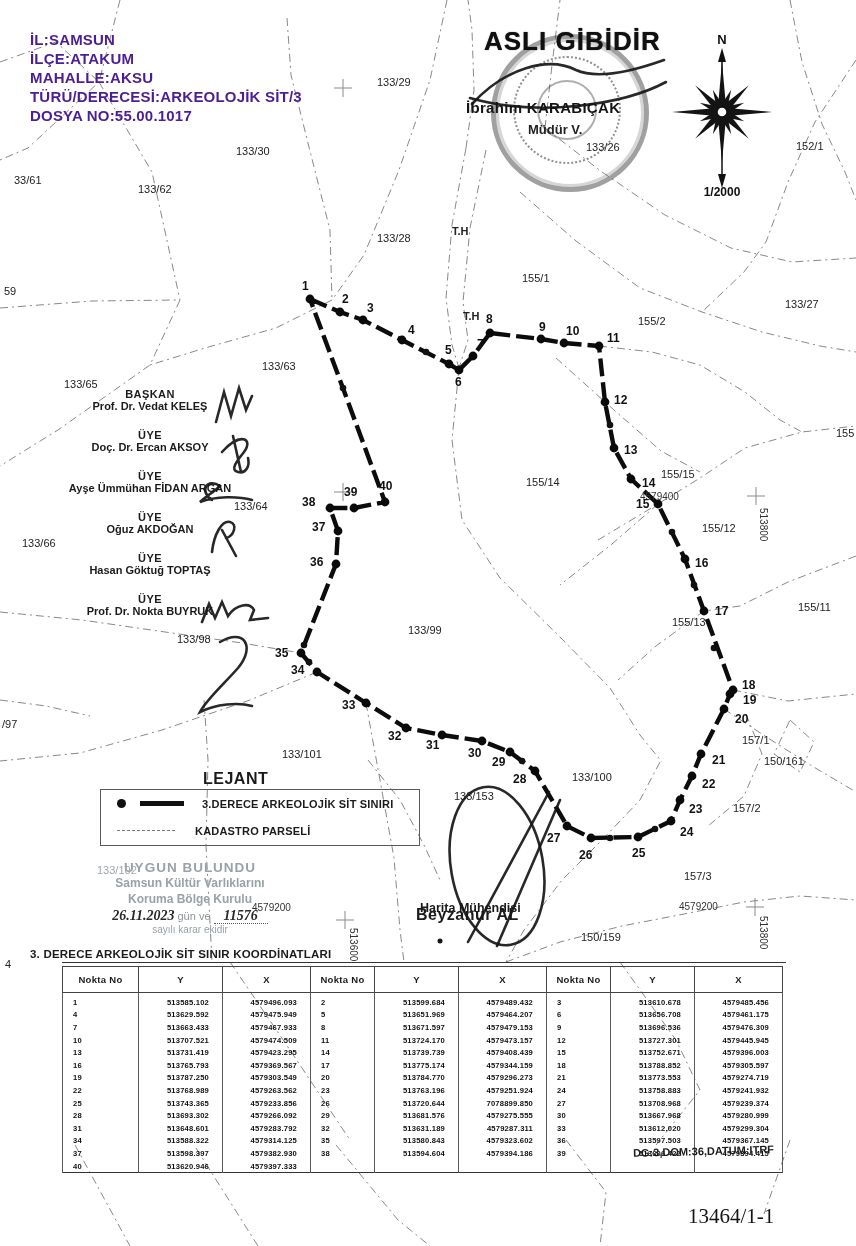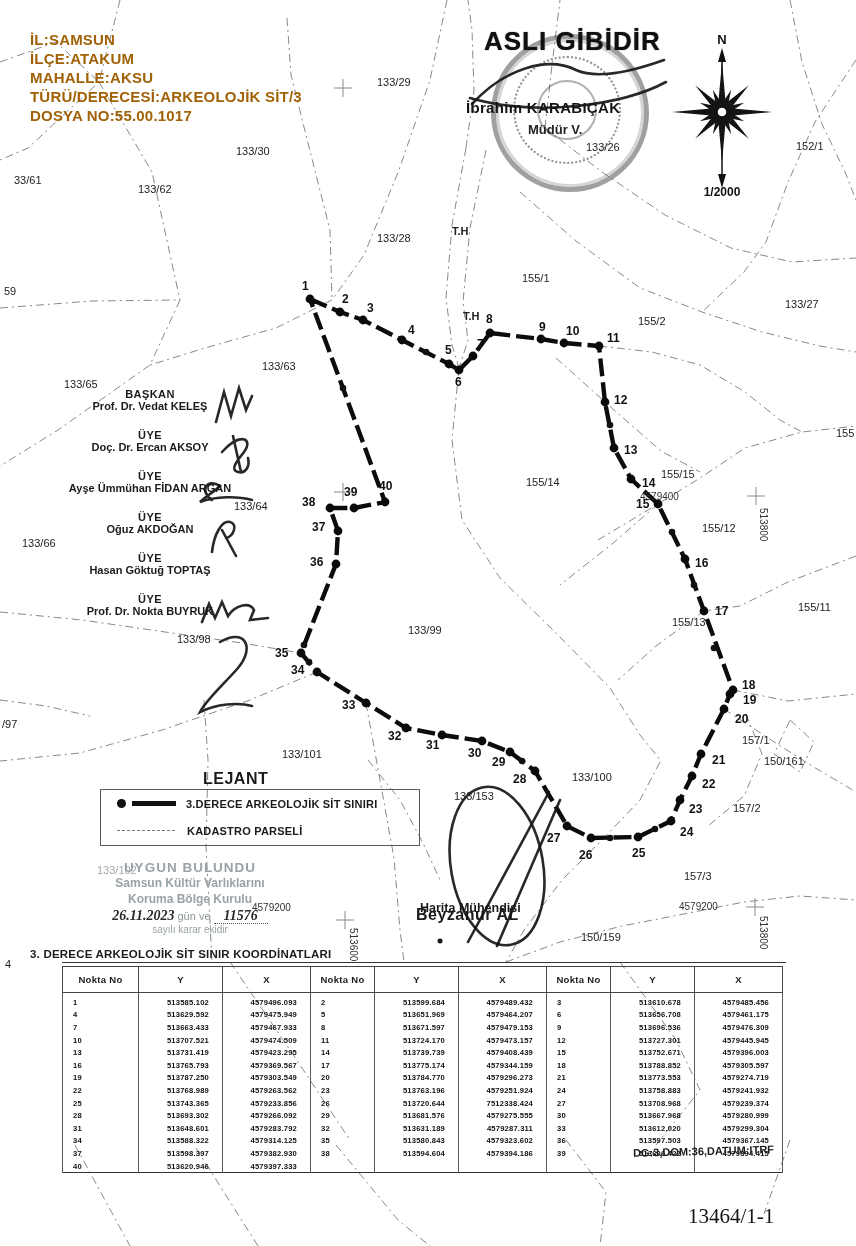--- a/index.html
+++ b/index.html
@@ -13,35 +13,35 @@
   .pt-dot{fill:#0a0a0a;}
   .pt-mid{fill:#111;}
   .pt-label{font:bold 12px "Liberation Sans",sans-serif;fill:#111;}
   .parcel-label{font:11px "Liberation Sans",sans-serif;fill:#222;}
   .parcel-label.faded{fill:#9fa8ab;}
   .th-label{font:bold 11px "Liberation Sans",sans-serif;fill:#222;}
   .grid-label{font:10px "Liberation Sans",sans-serif;fill:#333;}
   .cross{stroke:#8a8a8a;stroke-width:1;fill:none;}
   .sig{fill:none;stroke:#161616;stroke-width:2.6;stroke-linecap:round;opacity:.92;}
   
-  #header-block{left:30px;top:30px;font-size:15px;font-weight:600;line-height:19px;letter-spacing:.2px;color:#a16207;}
+  #header-block{left:30px;top:30px;font-size:15px;font-weight:600;line-height:19px;letter-spacing:.2px;color:#4c1d95;}
   
   .stamp-ring{position:absolute;border-radius:50%;}
   #stamp-title{left:484px;top:26px;font-size:26px;font-weight:700;letter-spacing:1px;color:#101010;text-shadow:0 0 1px #333;}
   #stamp-name{left:466px;top:99px;font-size:15px;font-weight:700;color:#151515;letter-spacing:.3px;}
   #stamp-role{left:528px;top:122px;font-size:13px;font-weight:700;color:#222;}
   
   #committee-block{left:52px;top:388px;width:196px;text-align:center;}
   .cm-entry{margin-bottom:17px;}
   .cm-title{font-size:11px;font-weight:700;letter-spacing:.4px;}
   .cm-name{font-size:11px;font-weight:700;}
   
   #legend-title{left:203px;top:770px;font-size:16px;font-weight:600;letter-spacing:.5px;}
   #legend-box{left:100px;top:789px;width:318px;height:55px;border:1px solid #5a5a5a;}
-  .lg-row{display:flex;align-items:center;height:27px;padding-left:16px;}
+  .lg-row{display:flex;align-items:center;height:27px;padding-left:16px;gap:8px;}
   .lg-dot{width:9px;height:9px;background:#111;border-radius:50%;display:inline-block;margin-right:6px;flex:none;}
   .lg-thick{width:44px;height:5px;background:#111;display:inline-block;margin-right:10px;flex:none;}
   .lg-thin{width:58px;height:0;border-top:1.5px dashed #787878;display:inline-block;margin-right:12px;flex:none;}
   .lg-label{font-size:11px;font-weight:600;letter-spacing:.2px;}
   
   #approval-block{left:52px;top:860px;width:276px;text-align:center;}
   .ap-faded{color:#99a2a6;filter:blur(.3px);}
   #ap-line1{font-size:13.5px;font-weight:700;letter-spacing:1px;}
   #ap-line2,#ap-line3{font-size:12px;font-weight:600;line-height:16px;}
   #ap-hand{margin-top:1px;font-size:11px;color:#8d9699;}
@@ -470,21 +470,21 @@
             <td class="c-no">24</td>
             <td class="c-num">513758.883</td>
             <td class="c-num">4579241.932</td>
           </tr>
           <tr>
             <td class="c-no">25</td>
             <td class="c-num">513743.365</td>
             <td class="c-num">4579233.856</td>
             <td class="c-no">26</td>
             <td class="c-num">513720.644</td>
-            <td class="c-num">7512338.424</td>
+            <td class="c-num">7078899.850</td>
             <td class="c-no">27</td>
             <td class="c-num">513708.968</td>
             <td class="c-num">4579239.374</td>
           </tr>
           <tr>
             <td class="c-no">28</td>
             <td class="c-num">513693.302</td>
             <td class="c-num">4579266.092</td>
             <td class="c-no">29</td>
             <td class="c-num">513681.576</td>

